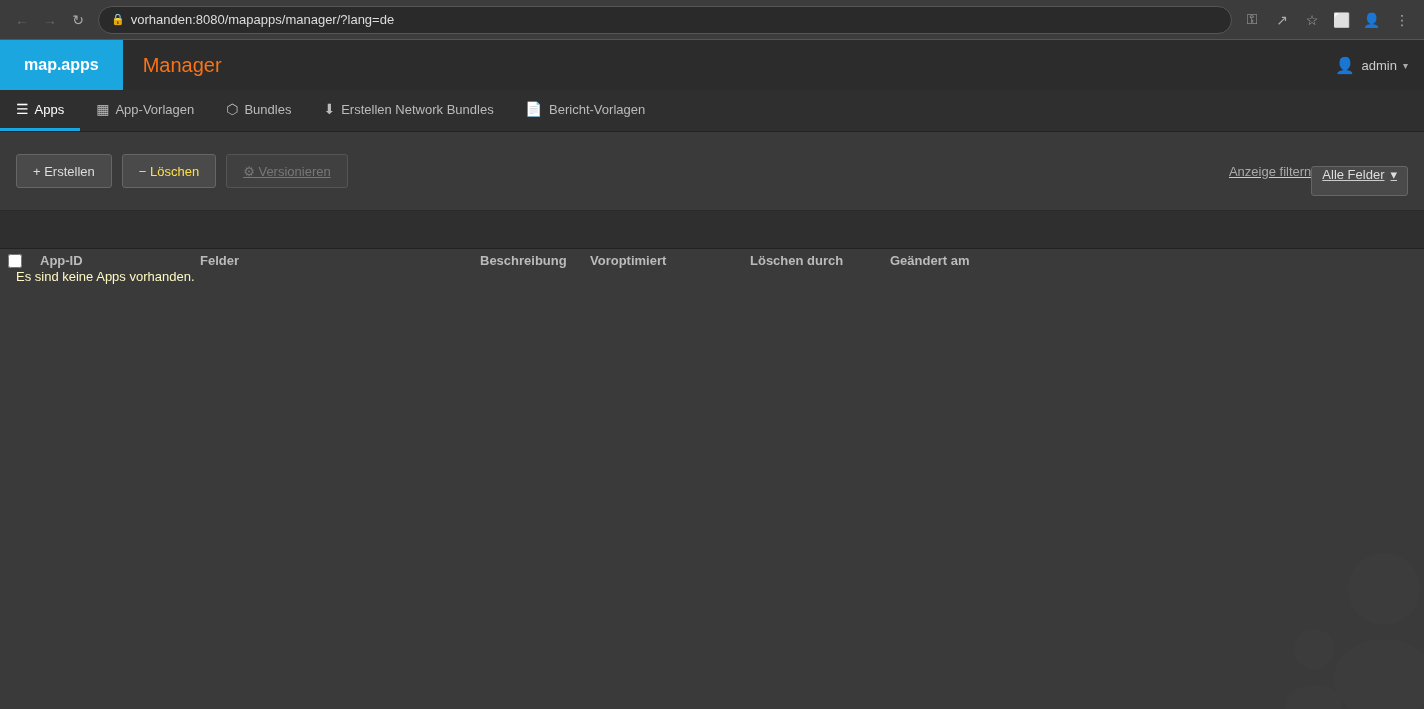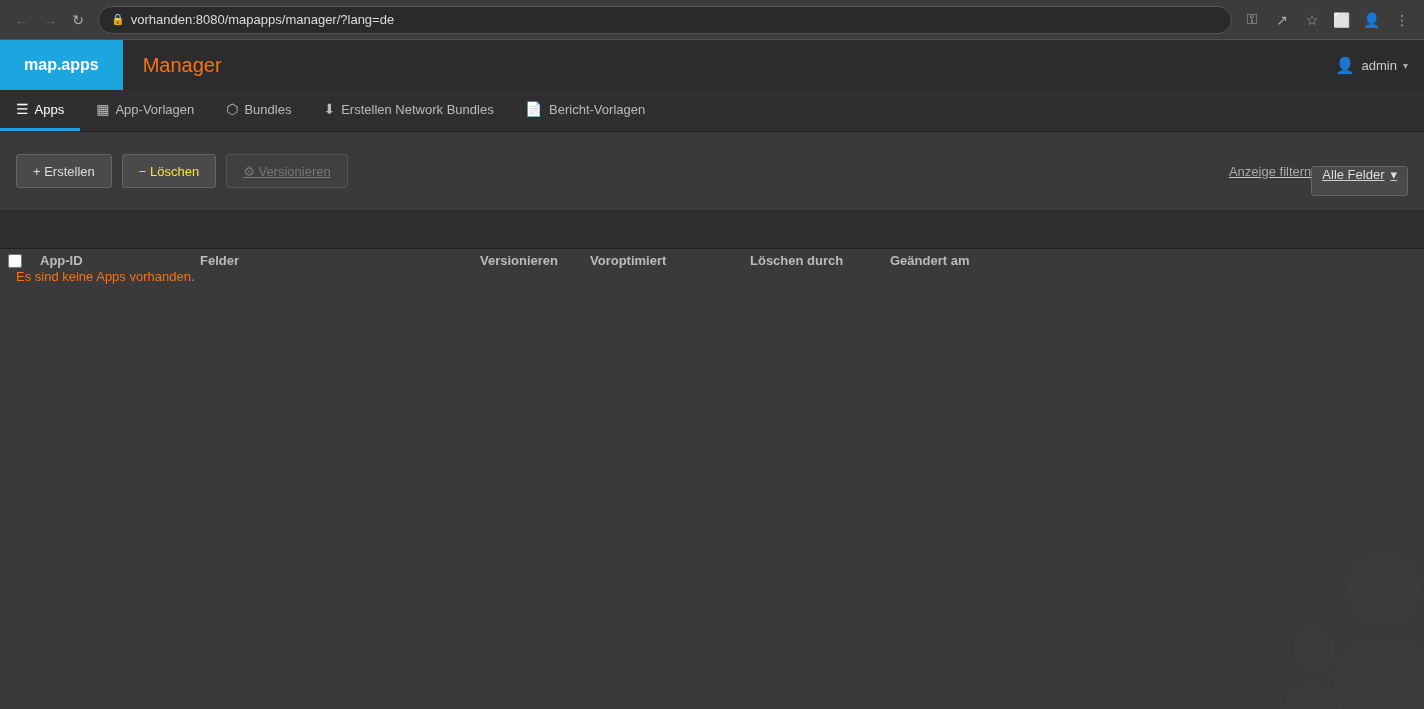--- a/index.html
+++ b/index.html
@@ -173,21 +173,21 @@
       color: #bbb;
       font-size: 13px;
       font-weight: bold;
       display: flex;
       align-items: center;
       gap: 4px;
       margin-top: 42px;
     }
     .empty-message {
       padding: 20px 16px;
-      color: #f97316;
+      color: #fef9c3;
       font-size: 13px;
     }
     .main-content {
       display: flex;
       flex-direction: column;
       height: calc(709px - 40px - 50px - 42px);
       background: #3a3a3a;
       position: relative;
       overflow: hidden;
     }
@@ -286,21 +286,21 @@
       </div>
     </div>
   </div>
 
   <div class="table-header">
     <div class="table-header-cell checkbox-cell">
       <input type="checkbox" style="">
     </div>
     <div class="table-header-cell">App-ID</div>
     <div class="table-header-cell">Felder</div>
-    <div class="table-header-cell">Versionieren</div>
+    <div class="table-header-cell">Beschreibung</div>
     <div class="table-header-cell">Voroptimiert</div>
     <div class="table-header-cell">Löschen durch</div>
     <div class="table-header-cell">Geändert am</div>
   </div>
 
   <div class="empty-message">Es sind keine Apps vorhanden.</div>
 
   <div class="watermark">
     <svg width="200" height="200" viewBox="0 0 100 100" fill="white" opacity="0.15">
 

